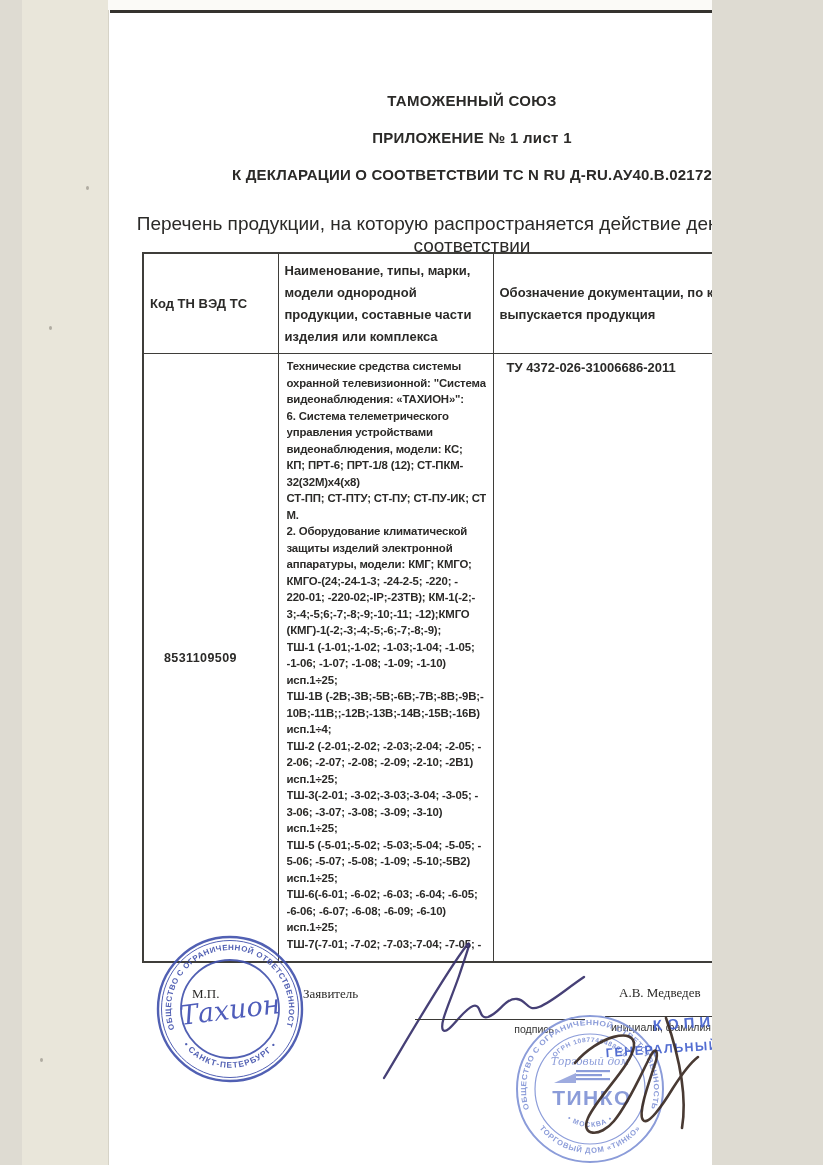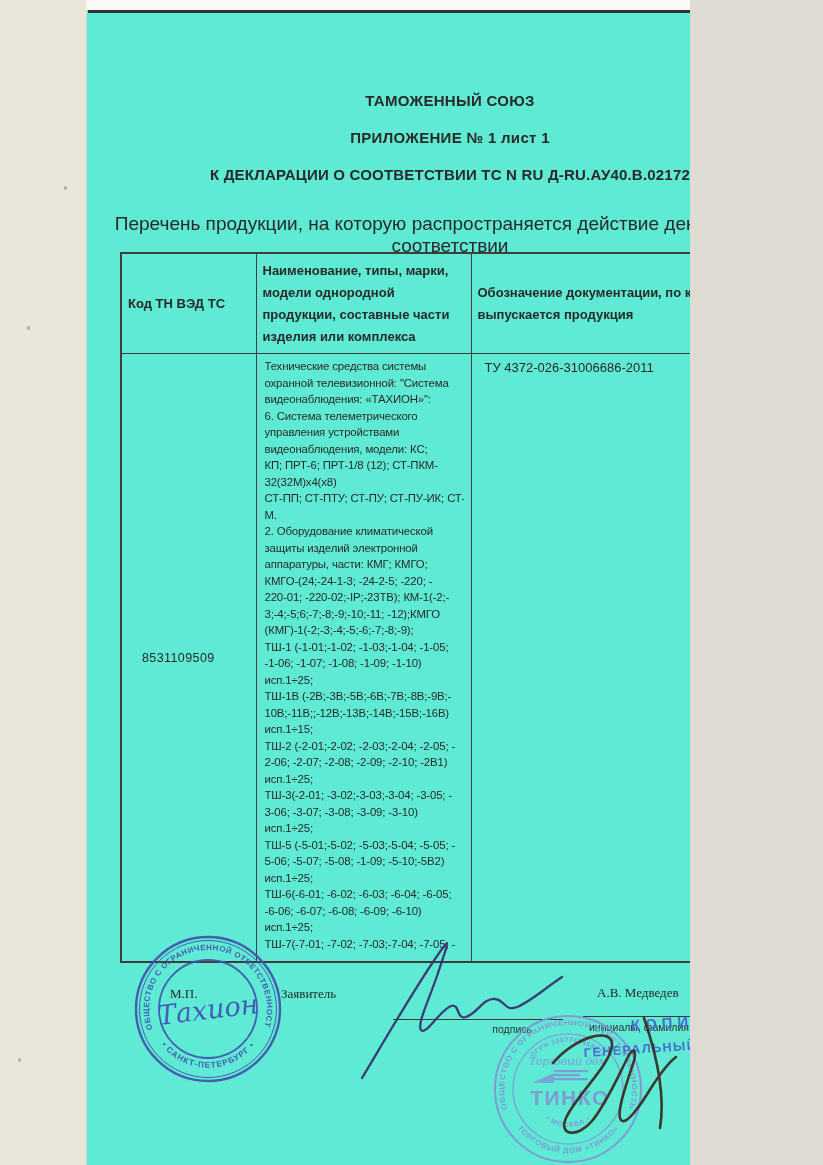--- a/index.html
+++ b/index.html
@@ -1,34 +1,34 @@
 <!DOCTYPE html>
 <html><head>
 <meta charset="utf-8">
 <style>
   html,body{margin:0;padding:0;background:#dedbd2;}
-  .page{position:relative;width:690px;height:1165px;background:#5eead4;overflow:hidden;
-        font-family:"Liberation Sans",sans-serif;color:#2b2a28;}
+  .page{position:relative;width:690px;height:1165px;background:#ffffff;overflow:hidden;
+        font-family:"Liberation Sans",sans-serif;color:#2b2a28;margin-left:22px;}
   .scanner-strip{position:absolute;left:0;top:0;width:86px;height:100%;background:#e9e6da;border-right:1px solid #d6d3c7;}
   .top-strip{position:absolute;left:86px;top:0;width:737px;height:10px;background:#fbfaf7;}
   .top-line{position:absolute;left:88px;top:10px;width:735px;height:3px;background:#35332f;}
   .speck{position:absolute;width:3px;height:4px;border-radius:50%;background:#6b665e;opacity:.45;}
 
   .titles{position:absolute;left:90px;top:0;width:720px;text-align:center;}
   .t1{position:absolute;left:0;top:92px;width:100%;font-size:15px;font-weight:bold;letter-spacing:.3px;}
   .t2{position:absolute;left:0;top:129px;width:100%;font-size:15px;font-weight:bold;letter-spacing:.3px;}
   .t3{position:absolute;left:0;top:166px;width:100%;font-size:15px;font-weight:bold;letter-spacing:.2px;}
   .subtitle{position:absolute;left:0;top:213px;width:100%;font-size:19px;}
 
   table.doc-table{position:absolute;left:120px;top:252px;width:655px;border-collapse:collapse;table-layout:fixed;}
   .doc-table th,.doc-table td{border:1.6px solid #3f3e3a;}
   .doc-table{border:2.2px solid #3f3e3a;}
   .doc-table th{height:95px;font-size:13px;font-weight:bold;text-align:left;vertical-align:middle;
                 white-space:pre-line;line-height:22px;padding:2px 6px;}
-  .doc-table td{vertical-align:top;}
+  .doc-table td{vertical-align:top;font-weight:bold;}
   td.code-cell{vertical-align:middle;padding-left:20px;font-size:12.5px;letter-spacing:.4px;}
   td.desc-cell{padding:4px 7px 0 8px;height:603px;}
   .desc-line{white-space:nowrap;overflow:hidden;font-size:11.4px;line-height:16.5px;letter-spacing:-0.15px;}
   td.doc-cell{padding:6px 10px 0 13px;font-size:13px;}
 
   .footer-label{position:absolute;font-size:13px;font-family:Liberation Serif, serif;}
   .sig-caption{position:absolute;font-size:10.5px;color:#333;}
   .sig-line{position:absolute;height:0;border-top:1.4px solid #3a3936;}
 
   .stamp-svg{position:absolute;opacity:.92;}
@@ -85,31 +85,31 @@
               <div class="desc-line">видеонаблюдения: «ТАХИОН»":</div>
               <div class="desc-line">6. Система телеметрического</div>
               <div class="desc-line">управления устройствами</div>
               <div class="desc-line">видеонаблюдения, модели: КС;</div>
               <div class="desc-line">КП; ПРТ-6; ПРТ-1/8 (12); СТ-ПКМ-</div>
               <div class="desc-line">32(32М)х4(х8)</div>
               <div class="desc-line">СТ-ПП; СТ-ПТУ; СТ-ПУ; СТ-ПУ-ИК; СТ-ПУ-</div>
               <div class="desc-line">М.</div>
               <div class="desc-line">2. Оборудование климатической</div>
               <div class="desc-line">защиты изделий электронной</div>
-              <div class="desc-line">аппаратуры, части: КМГ; КМГО;</div>
+              <div class="desc-line">аппаратуры, модели: КМГ; КМГО;</div>
               <div class="desc-line">КМГО-(24;-24-1-3; -24-2-5; -220; -</div>
               <div class="desc-line">220-01; -220-02;-IP;-23ТВ); КМ-1(-2;-</div>
               <div class="desc-line">3;-4;-5;6;-7;-8;-9;-10;-11; -12);КМГО</div>
               <div class="desc-line">(КМГ)-1(-2;-3;-4;-5;-6;-7;-8;-9);</div>
               <div class="desc-line"> ТШ-1 (-1-01;-1-02; -1-03;-1-04; -1-05;</div>
               <div class="desc-line">-1-06; -1-07; -1-08; -1-09; -1-10)</div>
               <div class="desc-line">исп.1÷25;</div>
               <div class="desc-line">ТШ-1В (-2В;-3В;-5В;-6В;-7В;-8В;-9В;-</div>
               <div class="desc-line">10В;-11В;;-12В;-13В;-14В;-15В;-16В)</div>
-              <div class="desc-line">исп.1÷15;</div>
+              <div class="desc-line">исп.1÷4;</div>
               <div class="desc-line">ТШ-2 (-2-01;-2-02; -2-03;-2-04; -2-05; -</div>
               <div class="desc-line">2-06; -2-07; -2-08; -2-09; -2-10; -2В1)</div>
               <div class="desc-line">исп.1÷25;</div>
               <div class="desc-line">ТШ-3(-2-01; -3-02;-3-03;-3-04; -3-05; -</div>
               <div class="desc-line">3-06; -3-07; -3-08; -3-09; -3-10)</div>
               <div class="desc-line">исп.1÷25;</div>
               <div class="desc-line">ТШ-5 (-5-01;-5-02; -5-03;-5-04; -5-05; -</div>
               <div class="desc-line">5-06; -5-07; -5-08; -1-09; -5-10;-5В2)</div>
               <div class="desc-line">исп.1÷25;</div>
               <div class="desc-line">ТШ-6(-6-01; -6-02; -6-03; -6-04; -6-05;</div>

